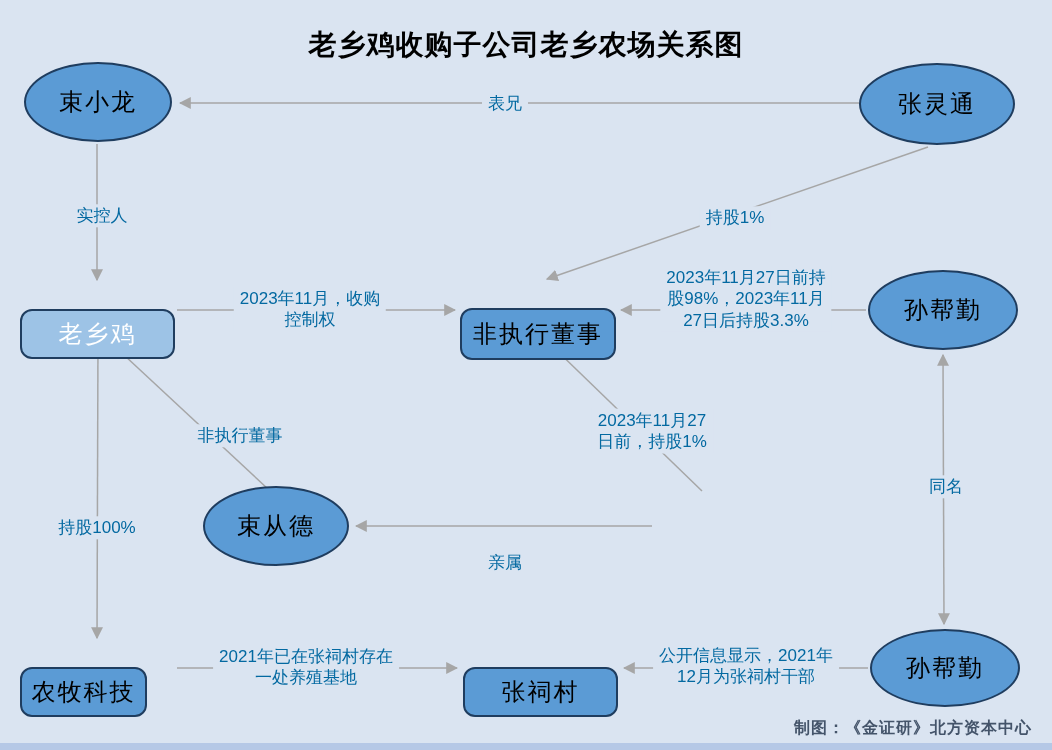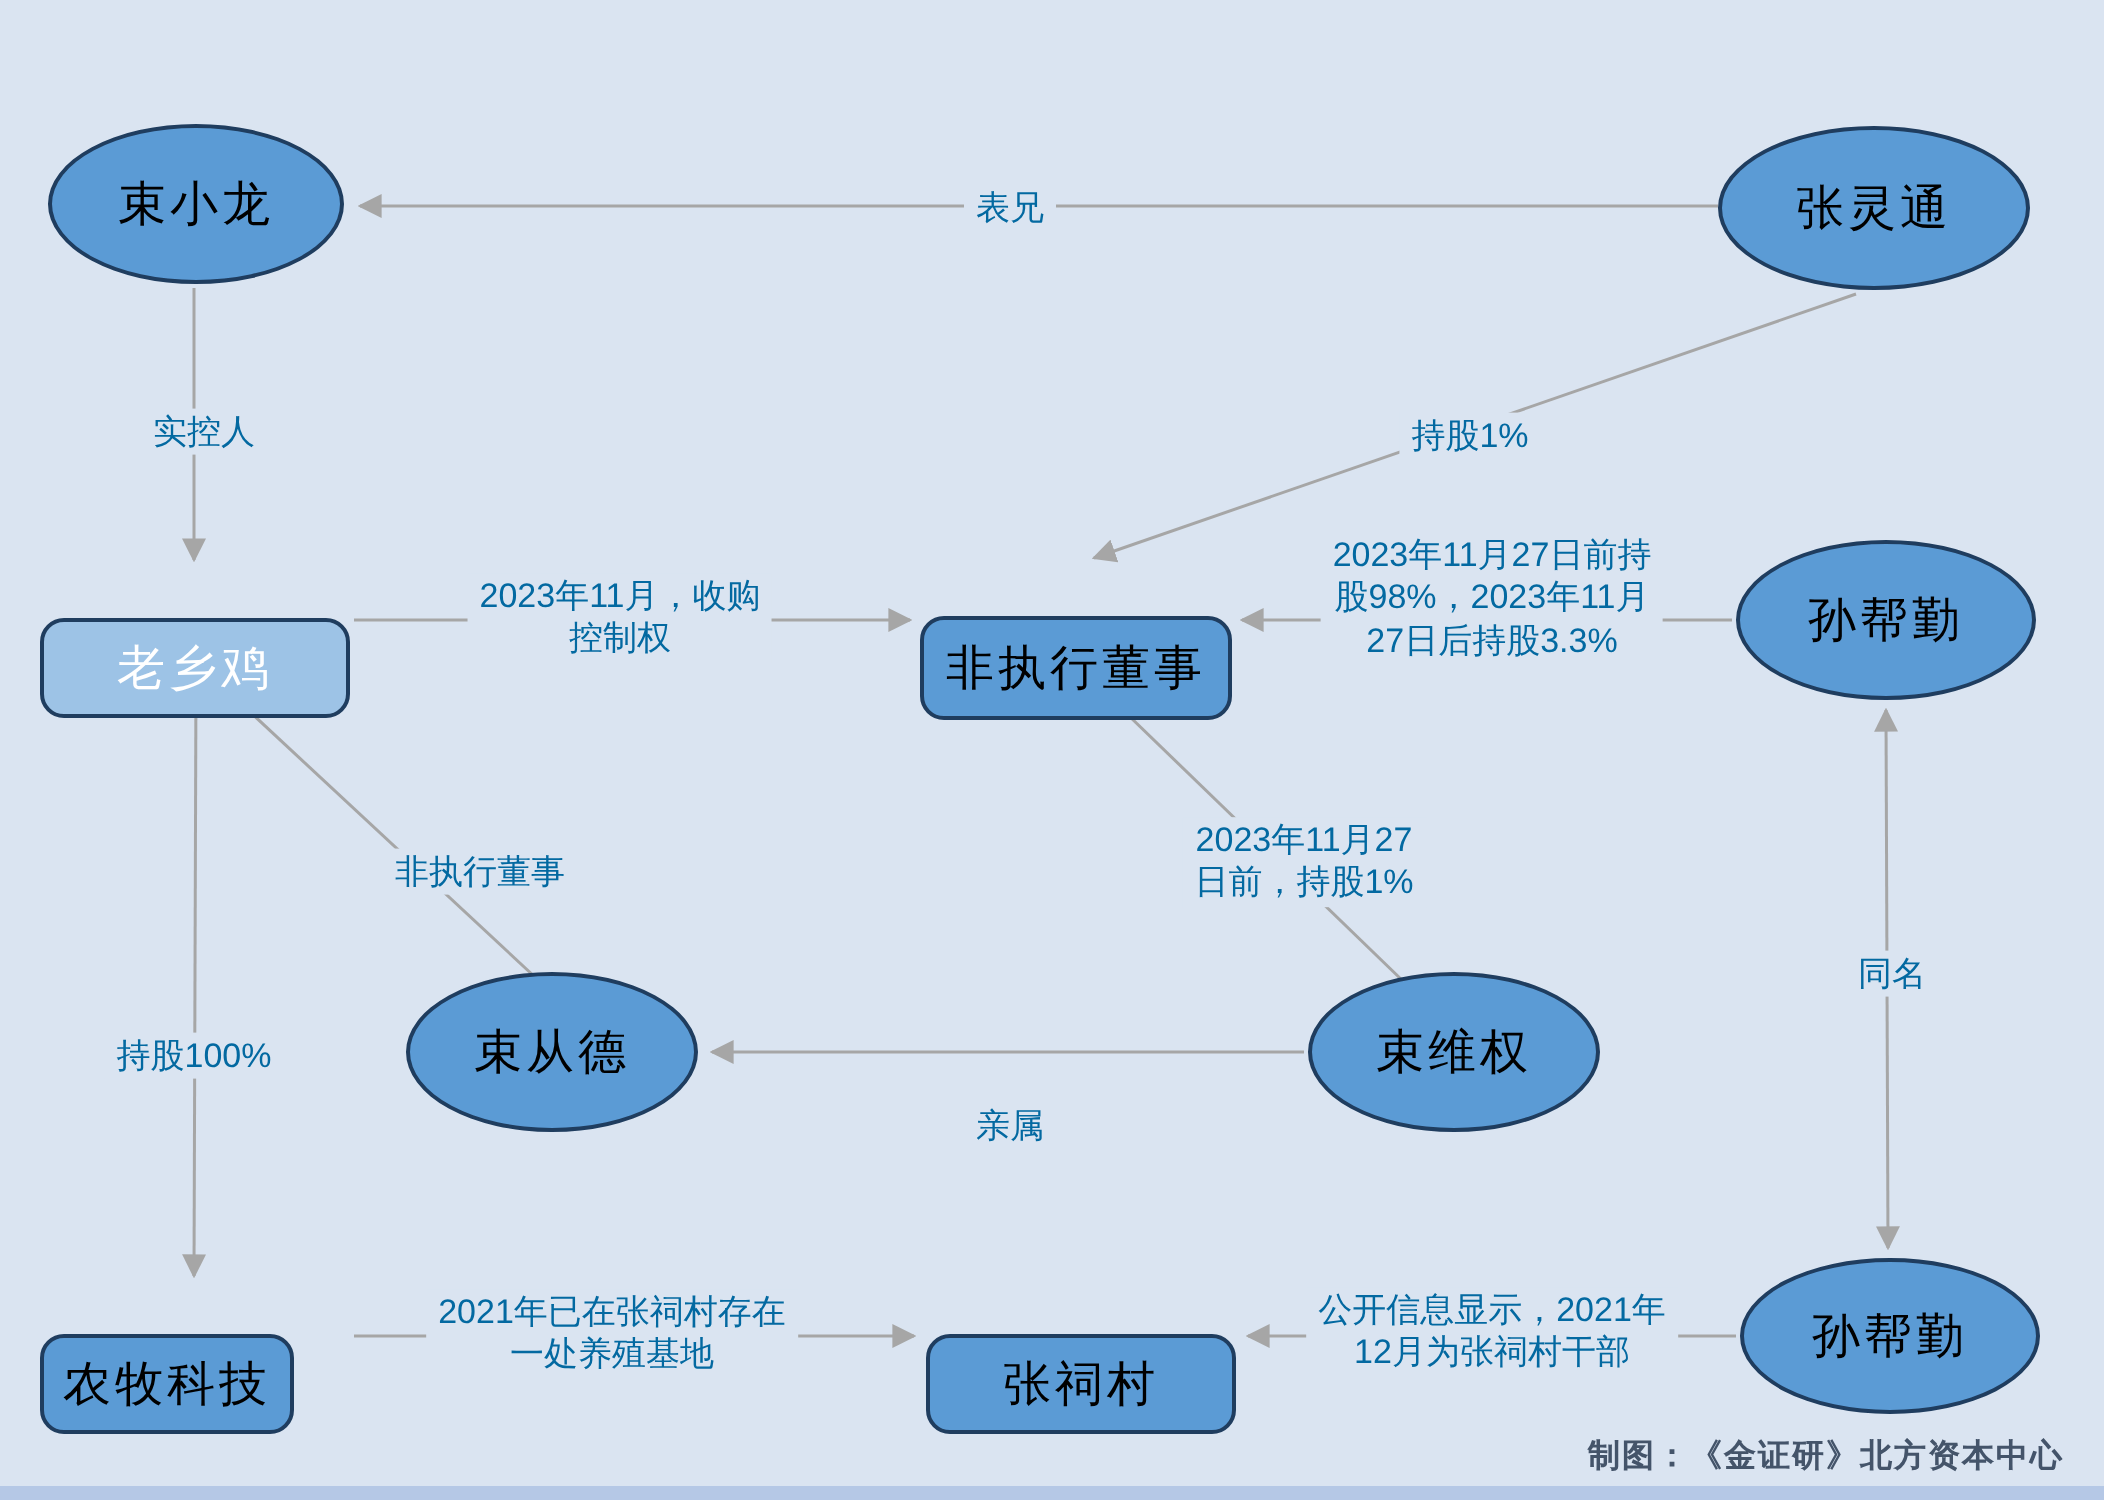--- a/index.html
+++ b/index.html
@@ -46,20 +46,21 @@
   .footer-bar{
     position:absolute;left:0;bottom:0;width:100%;height:7px;
     background:var(--footer-bar);
   }
 </style>
 </head>
 <body>
 
 <div class="canvas">
 
+  <div class="title">老乡鸡收购子公司老乡农场关系图</div>
 
   <svg class="edges" viewBox="0 0 1052 750" xmlns="http://www.w3.org/2000/svg">
     <defs>
       <marker id="arr" viewBox="0 0 10 10" refX="9" refY="5" markerWidth="8" markerHeight="8" orient="auto-start-reverse">
         <path class="arrowhead" d="M0,0 L10,5 L0,10 z"></path>
       </marker>
     </defs>
     <line x1="859" y1="103" x2="180" y2="103" marker-end="url(#arr)"></line>
     <line x1="97" y1="144" x2="97" y2="280" marker-end="url(#arr)"></line>
     <line x1="928" y1="147" x2="547" y2="279" marker-end="url(#arr)"></line>
@@ -92,20 +93,19 @@
 一处养殖基地</div>
   <div class="edge-label" style="left:746px;top:666px;">公开信息显示，2021年
 12月为张祠村干部</div>
 
   <div class="node ellipse" style="left:24px;top:62px;width:148px;height:80px;">束小龙</div>
   <div class="node ellipse" style="left:859px;top:63px;width:156px;height:82px;">张灵通</div>
   <div class="node rect light" style="left:20px;top:285px;width:155px;height:50px;">老乡鸡</div>
   <div class="node rect" style="left:460px;top:284px;width:156px;height:52px;">非执行董事</div>
   <div class="node ellipse" style="left:868px;top:270px;width:150px;height:80px;">孙帮勤</div>
   <div class="node ellipse" style="left:203px;top:486px;width:146px;height:80px;">束从德</div>
-  <div class="node ellipse" style="left:654px;top:486px;width:146px;height:80px;">束维权</div>
   <div class="node rect" style="left:20px;top:643px;width:127px;height:50px;">农牧科技</div>
   <div class="node rect" style="left:463px;top:643px;width:155px;height:50px;">张祠村</div>
   <div class="node ellipse" style="left:870px;top:629px;width:150px;height:78px;">孙帮勤</div>
 
   <div class="credit">制图：《金证研》北方资本中心</div>
   <div class="footer-bar"></div>
 </div>
 
 </body></html>

